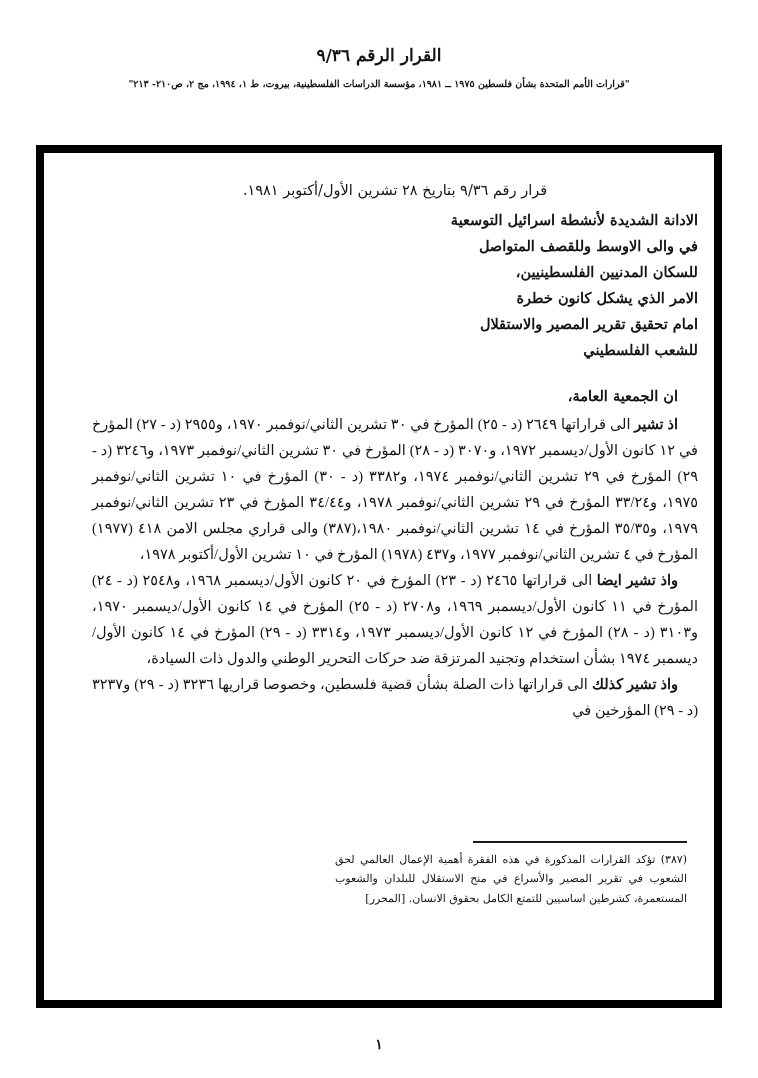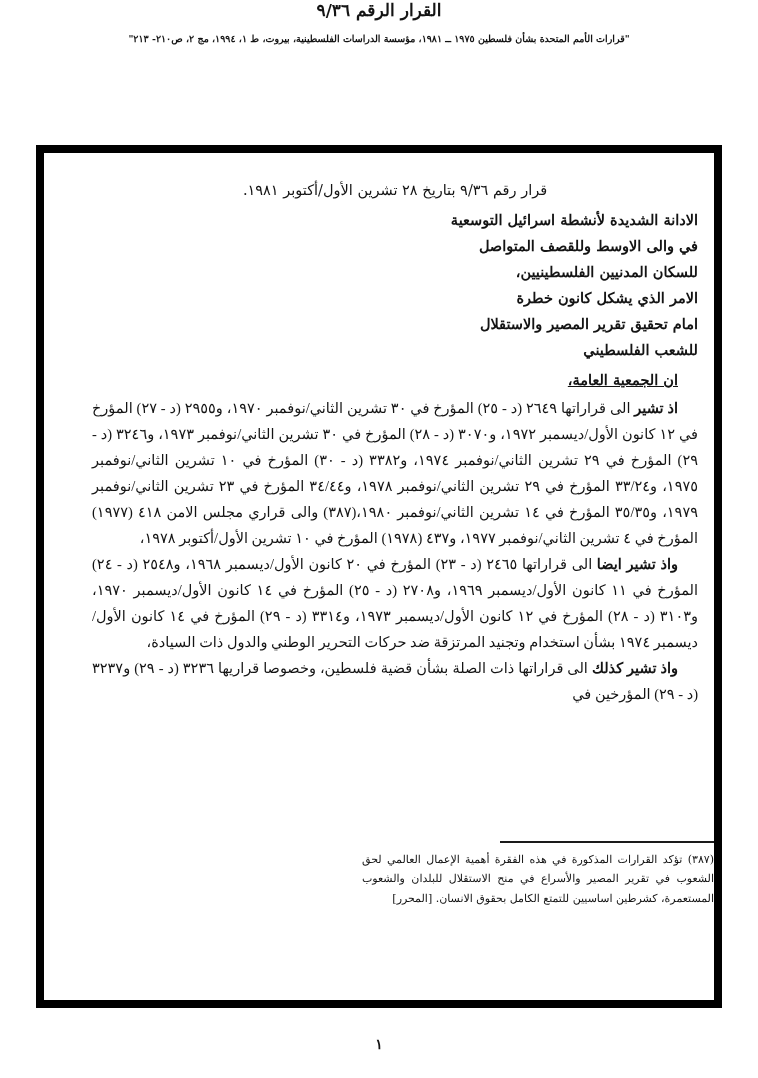--- a/index.html
+++ b/index.html
@@ -6,21 +6,21 @@
   body {
     width: 758px; height: 1078px;
     background: #ffffff;
     color: #141414;
     font-family: "DejaVu Serif", "Liberation Serif", serif;
     position: relative;
     overflow: hidden;
     direction: rtl;
   }
 
-  .doc-header { text-align: center; }
+  .doc-header { text-align: center; margin-top: 45px; }
   .doc-title { font-size: 17px; font-weight: bold; }
   .doc-citation { font-size: 9.5px; font-weight: bold; margin-top: 13px; letter-spacing: 0.2px; }
 
   .green-box {
     position: absolute;
     top: 145px; left: 36px; right: 36px; bottom: 70px;
     border: 8px solid #000000;
     background: #ffffff;
   }
 
@@ -29,28 +29,28 @@
     font-size: 14.5px;
     line-height: 26px;
     height: 652px;
     overflow: hidden;
   }
 
   .date-line { text-align: center; margin-bottom: 4px; }
   .res-title { text-align: right; font-weight: bold; }
   .res-title div { white-space: nowrap; }
 
-  .opening { font-weight: bold; text-indent: 20px; margin-top: 4px; margin-bottom: 2px; text-decoration: underline; }
+  .opening { font-weight: bold; text-indent: 20px; margin-top: 20px; margin-bottom: 2px; }
 
   p.body-par { margin: 0; text-align: justify; text-indent: 20px; font-family: Liberation Serif, serif; }
   .lead { font-weight: bold; }
 
   .footnote {
     position: absolute;
-    right: 0; bottom: 92px;
+    right: 27px; bottom: 92px;
     width: 352px;
     font-size: 11px;
     line-height: 19.5px;
     text-align: justify;
   }
   .footnote-rule {
     width: 214px; height: 0;
     border-top: 2px solid #1a1a1a;
     margin: 0 0 7px auto;
   }

